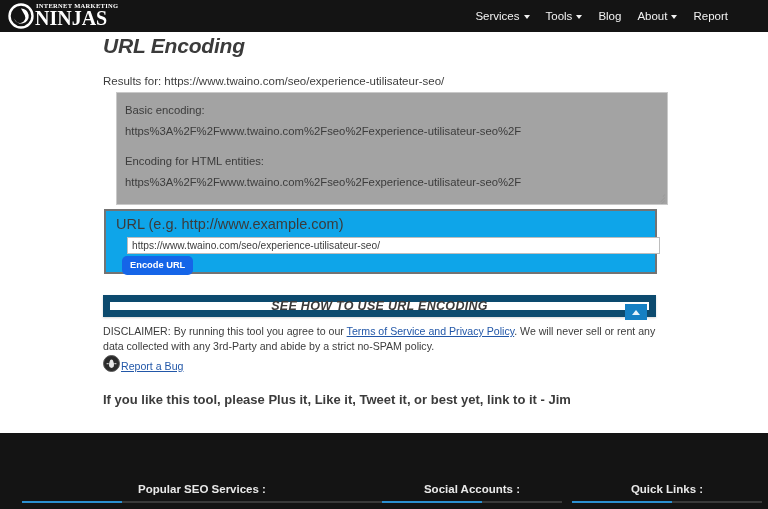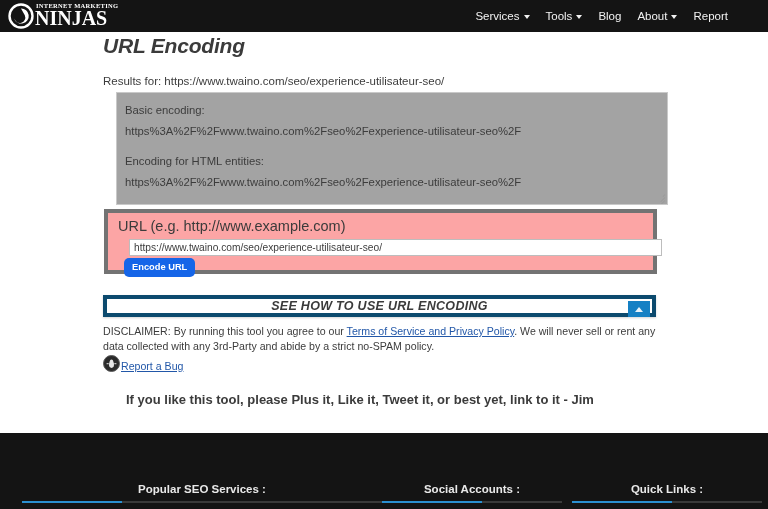--- a/index.html
+++ b/index.html
@@ -123,22 +123,22 @@
   }
   .resize-grip span:nth-child(1) { bottom: 1px; width: 9px; }
   .resize-grip span:nth-child(2) { bottom: 4px; width: 6px; }
   .resize-grip span:nth-child(3) { bottom: 7px; width: 3px; }
 
   
   .url-panel {
     position: absolute;
     left: 104px; top: 177px;
     width: 553px; height: 65px;
-    background: #fca5a5;
-    border: 4px solid #737373;
+    background: #0ea5e9;
+    border: 2px solid #737373;
     padding: 4px 10px 0 10px;
   }
   .url-label {
     font-size: 14.5px;
     color: #3b3b3b;
     line-height: 1.35;
   }
   .url-input {
     display: block;
     width: 533px;
@@ -166,21 +166,21 @@
     padding: 4px 8px 5px 8px;
     cursor: pointer;
   }
 
   
   .howto-bar {
     position: absolute;
     left: 103px; top: 263px;
     width: 553px; height: 22px;
     background: #ffffff;
-    border: 4px solid #0c4a6e;
+    border: 7px solid #0c4a6e;
     box-shadow: 0 1px 2px rgba(0,0,0,0.16);
     display: flex; align-items: center; justify-content: center;
     cursor: pointer;
   }
   .howto-text {
     font-size: 12.5px;
     font-weight: 700;
     font-style: italic;
     color: #3b3b3b;
     letter-spacing: 0.3px;
@@ -230,21 +230,20 @@
     color: #2257a8;
     text-decoration: underline;
   }
 
   .tool-note {
     position: absolute;
     left: 103px; top: 360px;
     font-size: 13px;
     font-weight: 700;
     color: #3b3b3b;
-    margin-left: 23px;
   }
 
   
   .footer {
     position: absolute;
     top: 433px; left: 0;
     width: 768px; height: 76px;
     background: #141414;
   }
   .footer-cols {

